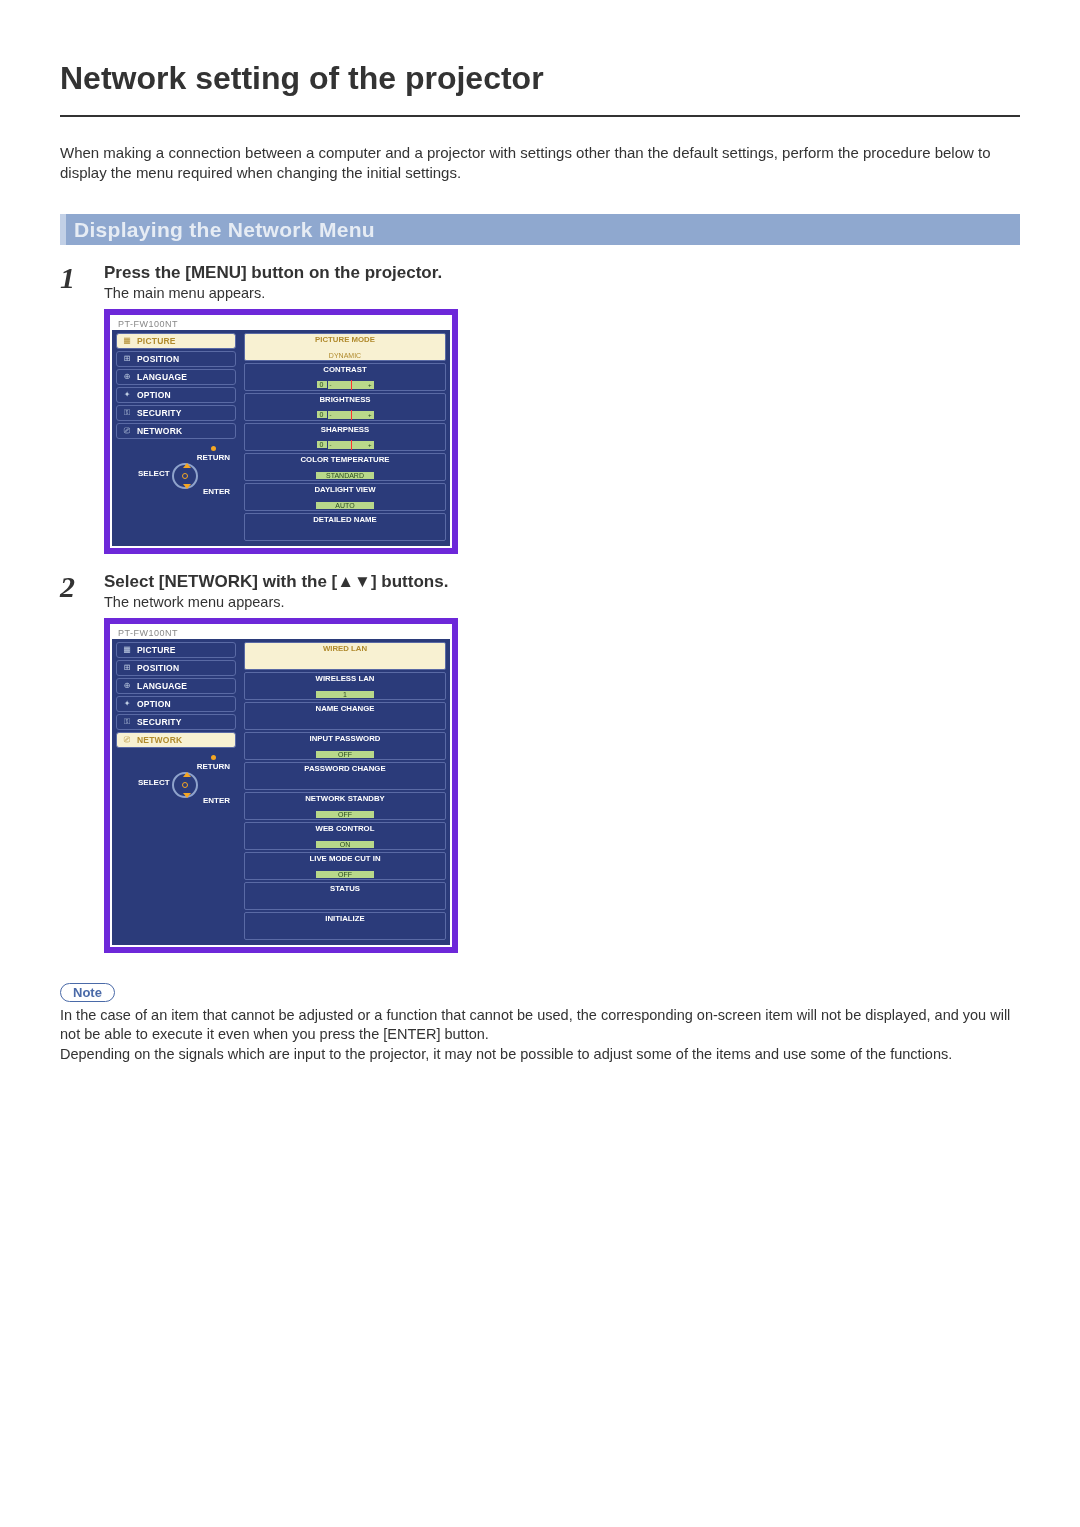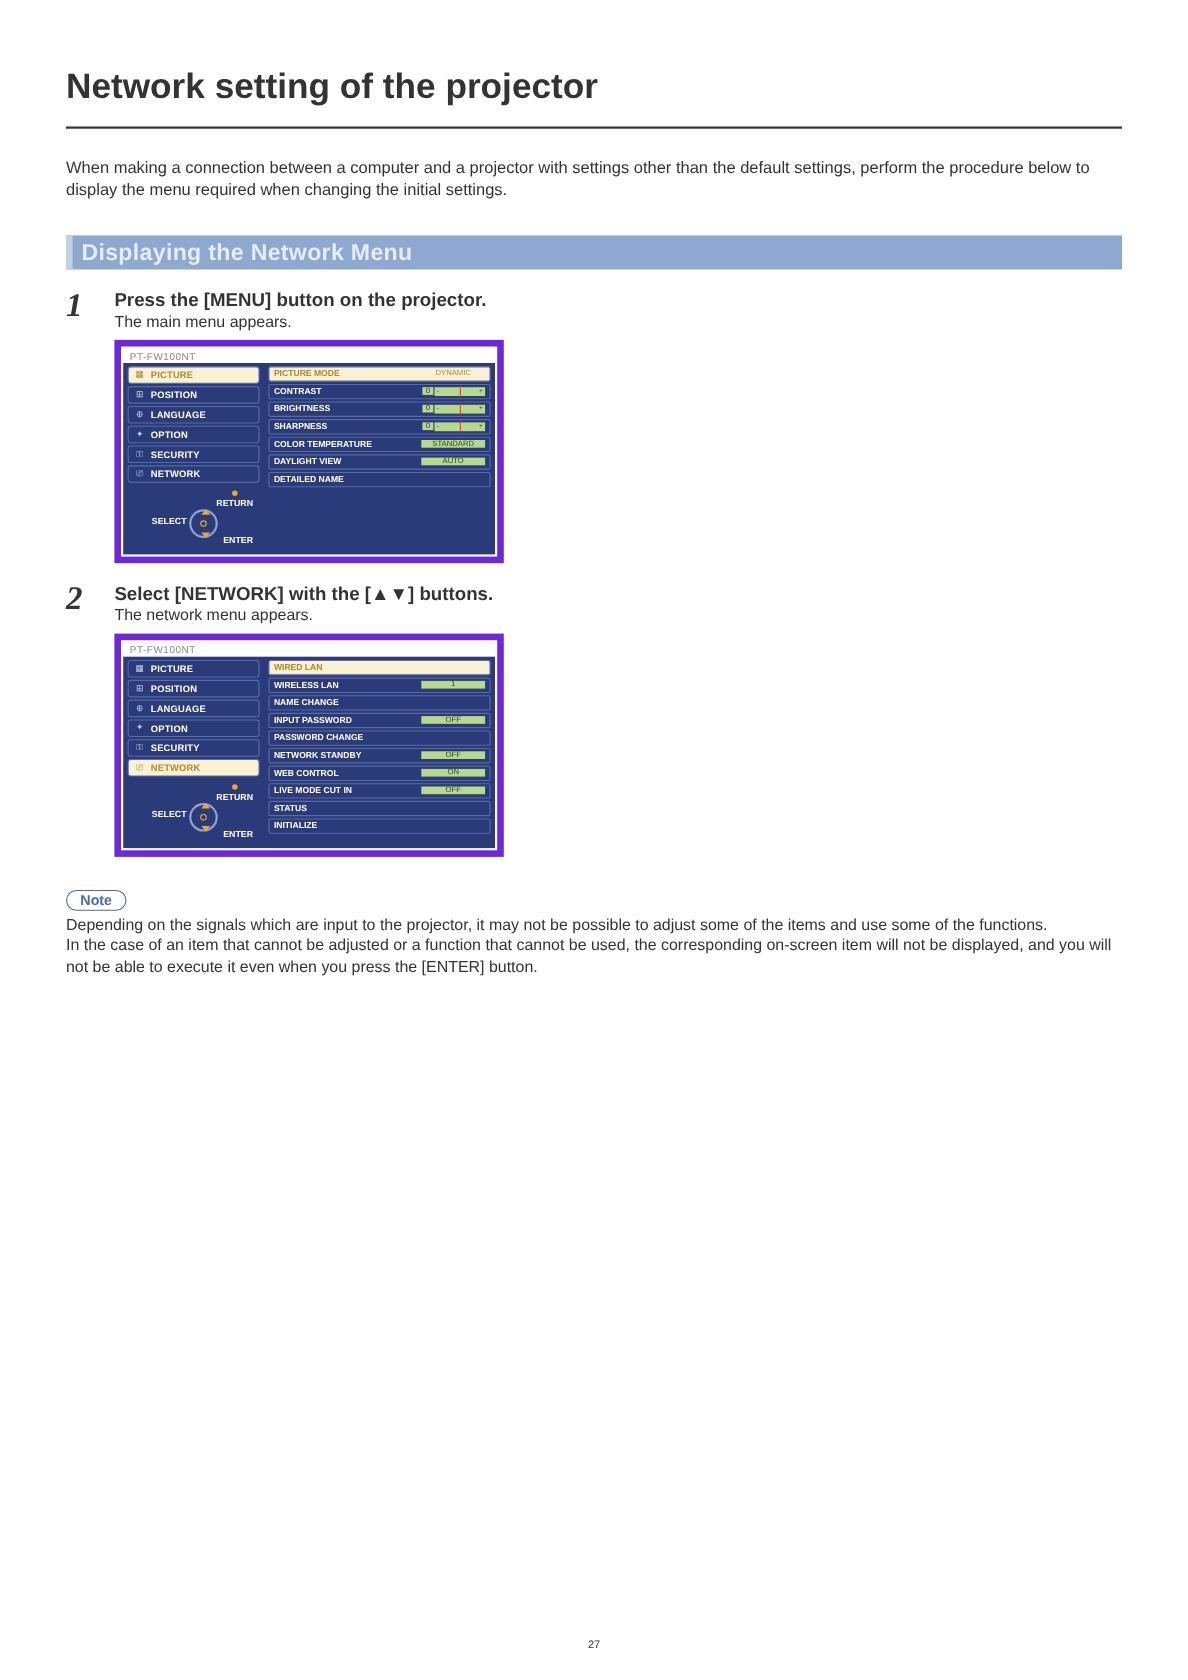--- a/index.html
+++ b/index.html
@@ -18,21 +18,21 @@
   .osd-model { font-size: 9px; color: #888; padding: 2px 6px 1px; letter-spacing: 0.5px; }
   .osd-row { display: flex; }
   .osd-left { width: 128px; background: #2b3b7a; padding: 3px 4px 3px 4px; position: relative; }
   .osd-right { width: 210px; background: #2b3b7a; padding: 3px 4px 3px 4px; }
   .menu-item { border: 1px solid #5a6aa5; border-radius: 3px; margin-bottom: 2px; padding: 1px 4px; display: flex; align-items: center; gap: 4px; height: 16px; }
   .menu-item.active { background: #f8f1d2; }
   .menu-ico { width: 12px; font-size: 8px; color: #c2d0e6; text-align: center; display: inline-block; }
   .menu-item.active .menu-ico { color: #b08a2c; }
   .menu-lbl { font-size: 8.5px; font-weight: bold; color: #fff; letter-spacing: 0.2px; }
   .menu-item.active .menu-lbl { color: #b08a2c; }
-  .sub-item { border: 1px solid #5a6aa5; border-radius: 2px; margin-bottom: 2px; padding: 1px 4px; display: flex; align-items: center; justify-content: space-between; height: 14px; }
+  .sub-item { border: 1px solid #5a6aa5; border-radius: 2px; margin-bottom: 2px; padding: 1px 4px; display: flex; align-items: center; justify-content: space-between; height: 28px; flex-direction: column; }
   .sub-item.sel { background: #f8f1d2; }
   .sub-lbl { font-size: 7.8px; font-weight: bold; color: #fff; }
   .sub-item.sel .sub-lbl { color: #b08a2c; }
   .sub-box { display: flex; align-items: center; gap: 1px; }
   .sub-boxval { font-size: 7px; color: #28491f; background: #b8d88a; padding: 0 2px; width: 10px; text-align: center; }
   .sub-boxslider { background: #b8d88a; width: 46px; height: 8px; position: relative; font-size: 6px; color: #28491f; display: flex; align-items: center; justify-content: space-between; padding: 0 2px; }
   .sub-boxslider::after { content: ""; position: absolute; left: 50%; top: -1px; width: 1px; height: 10px; background: #f33; }
   .sub-stdval { font-size: 7px; color: #28491f; background: #b8d88a; padding: 0 2px; width: 58px; text-align: center; }
   .osd-ctrl { margin-top: 12px; display: flex; align-items: center; justify-content: center; position: relative; height: 50px; }
   .ctrl-ret { position: absolute; top: -5px; right: 6px; font-size: 8px; font-weight: bold; color: #fff; display: flex; align-items: center; gap: 2px; flex-direction: column; }
@@ -245,17 +245,17 @@
               <span class="sub-lbl">INITIALIZE</span>
             </div>
         </div>
       </div>
     </div>
   </div>
 </div>
 
 <div class="note-wrap">
   <span class="note-pill">Note</span>
+  <p class="note-text">In the case of an item that cannot be adjusted or a function that cannot be used, the corresponding on-screen item will not be displayed, and you will not be able to execute it even when you press the [ENTER] button.</p>
   <p class="note-text">Depending on the signals which are input to the projector, it may not be possible to adjust some of the items and use some of the functions.</p>
-  <p class="note-text">In the case of an item that cannot be adjusted or a function that cannot be used, the corresponding on-screen item will not be displayed, and you will not be able to execute it even when you press the [ENTER] button.</p>
 </div>
 
 <div class="page-num">27</div>
 
 </body></html>

